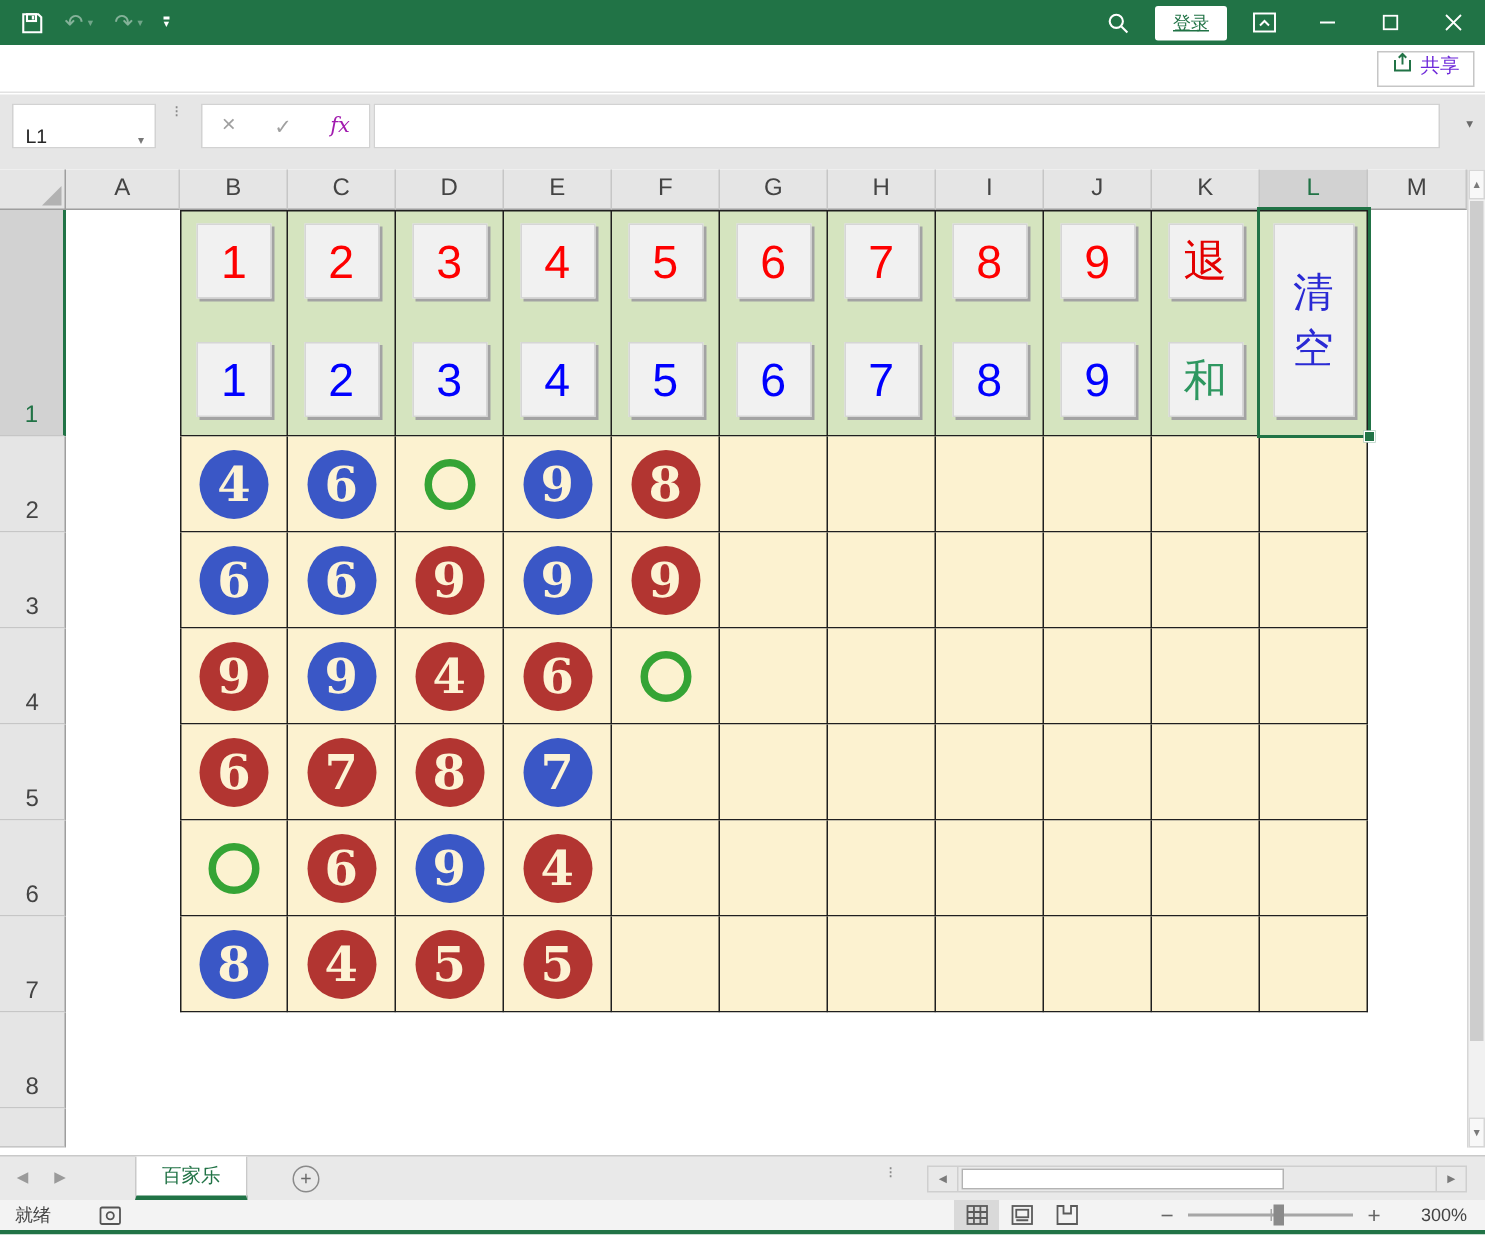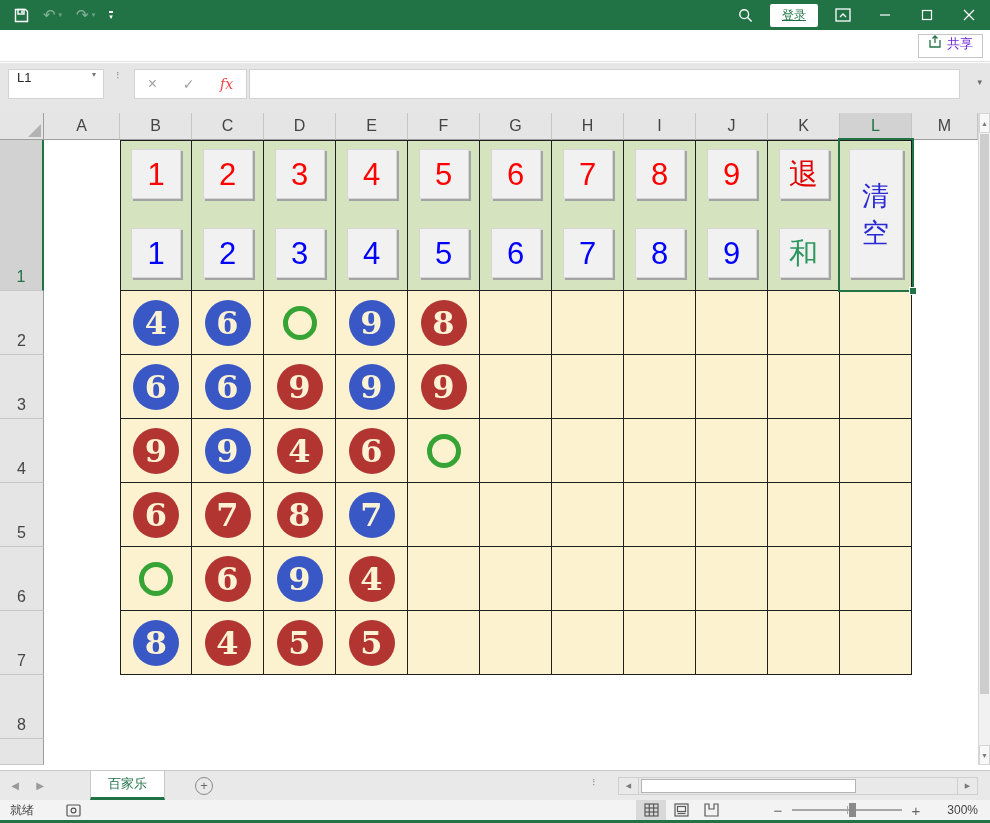--- a/index.html
+++ b/index.html
@@ -25,29 +25,29 @@
   .tabrow{position:absolute;top:30px;left:0;right:0;height:32px;background:#fff;
           border-bottom:1px solid #e2e2e2;display:flex;align-items:center;}
   .rtab{font-size:13px;color:#262626;padding:0 13px;line-height:31px;}
   .rtab:first-child{margin-left:3px;}
   .share-btn{position:absolute;right:7px;top:4px;height:24px;display:flex;align-items:flex-start;gap:5px;
              border:1px solid #c6c6c6;background:#fff;padding:0 9px;font-size:13px;color:#6d28d9;}
 
   
   .fbar{position:absolute;top:63px;left:0;right:0;height:50px;background:#e6e6e6;}
   .namebox{position:absolute;left:8px;top:6px;width:96px;height:30px;background:#fff;
-           border:1px solid #d2d2d2;display:flex;align-items:flex-start;font-size:13px;color:#262626;}
+           border:1px solid #d2d2d2;display:flex;align-items:flex-end;font-size:13px;color:#262626;}
   .namebox .nb-text{padding-left:8px;flex:1;}
   .namebox .nb-dd{width:18px;text-align:center;color:#777;font-size:8px;}
   .fdots{position:absolute;left:116px;top:8px;color:#8a8a8a;font-size:11px;line-height:8px;letter-spacing:0;}
   .fxpanel{position:absolute;left:134px;top:6px;width:113px;height:30px;background:#fff;
            border:1px solid #d2d2d2;display:flex;align-items:center;justify-content:space-around;}
   .fxpanel .fx-x{color:#a0a0a0;font-size:16px;}
   .fxpanel .fx-ok{color:#a0a0a0;font-size:14px;}
-  .fxpanel .fx-fx{color:#ef4444;font-size:14px;font-family:"DejaVu Serif",serif;font-style:italic;}
+  .fxpanel .fx-fx{color:#a21caf;font-size:14px;font-family:"DejaVu Serif",serif;font-style:italic;}
   .finput{position:absolute;left:249px;right:30px;top:6px;height:30px;background:#fff;
           border:1px solid #d2d2d2;font-size:13px;padding:0 6px;font-family:inherit;}
   .fexpand{position:absolute;right:8px;top:14px;color:#6a6a6a;font-size:9px;}
 
   
   .gridwrap{position:absolute;top:113px;left:0;width:978px;height:652px;background:#fff;}
   #sheet-grid{display:grid;grid-template-columns:44px 76px repeat(11,72px) 66px;
               grid-template-rows:27px 151px repeat(7,64px) 26px;}
   .corner{background:#e5e5e5;border-right:1px solid #9e9e9e;border-bottom:1px solid #9e9e9e;position:relative;}
   .corner:after{content:"";position:absolute;right:2px;bottom:2px;border-style:solid;

